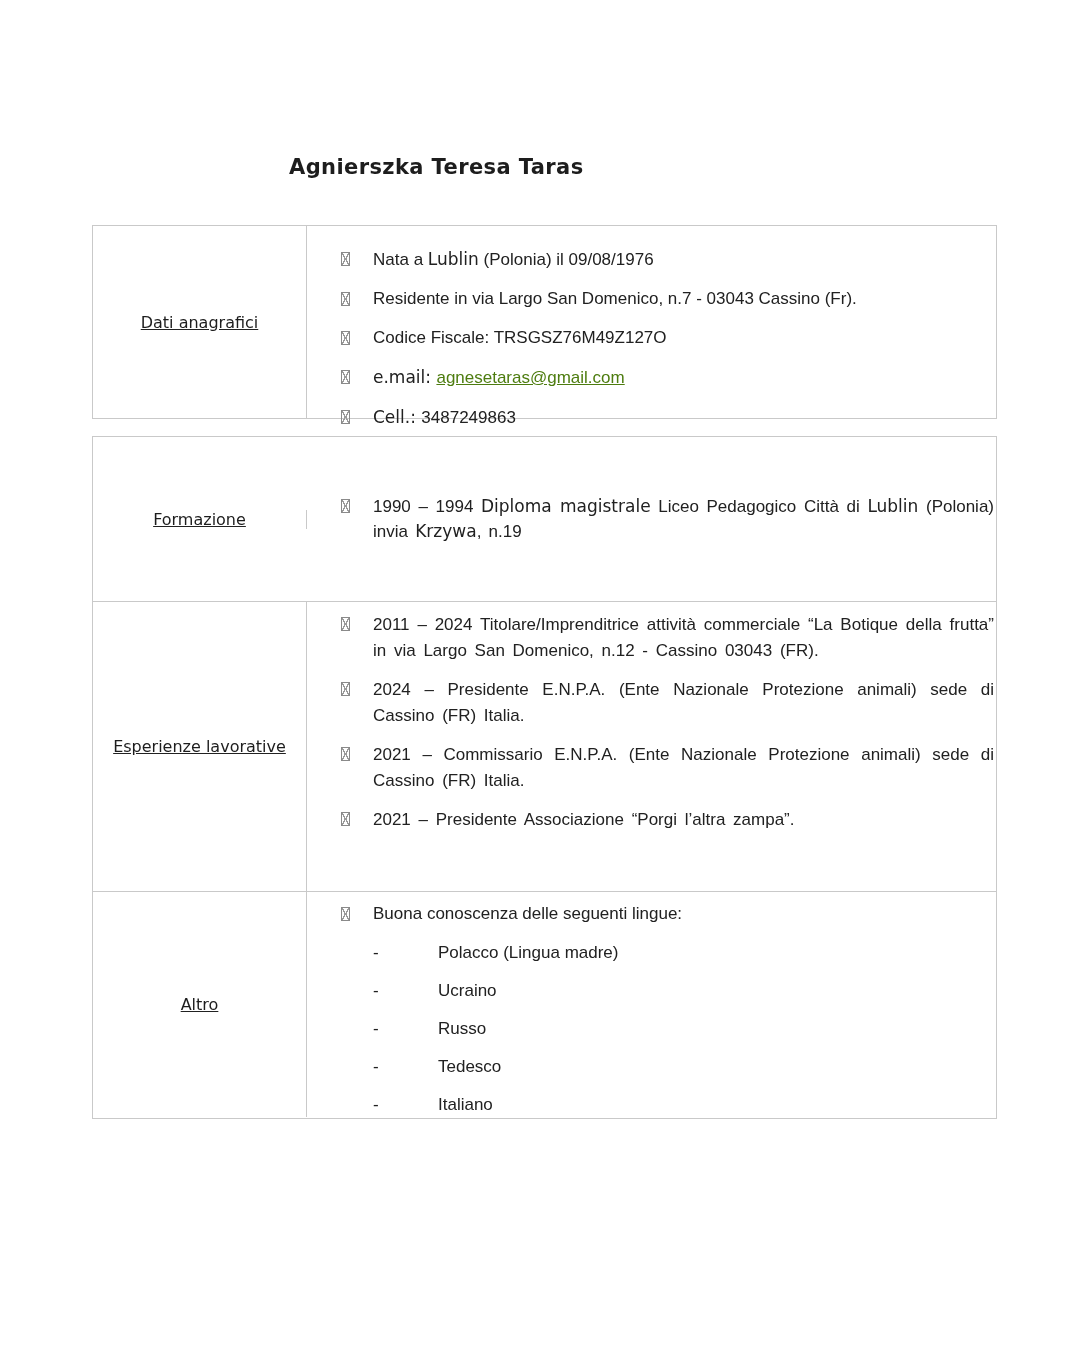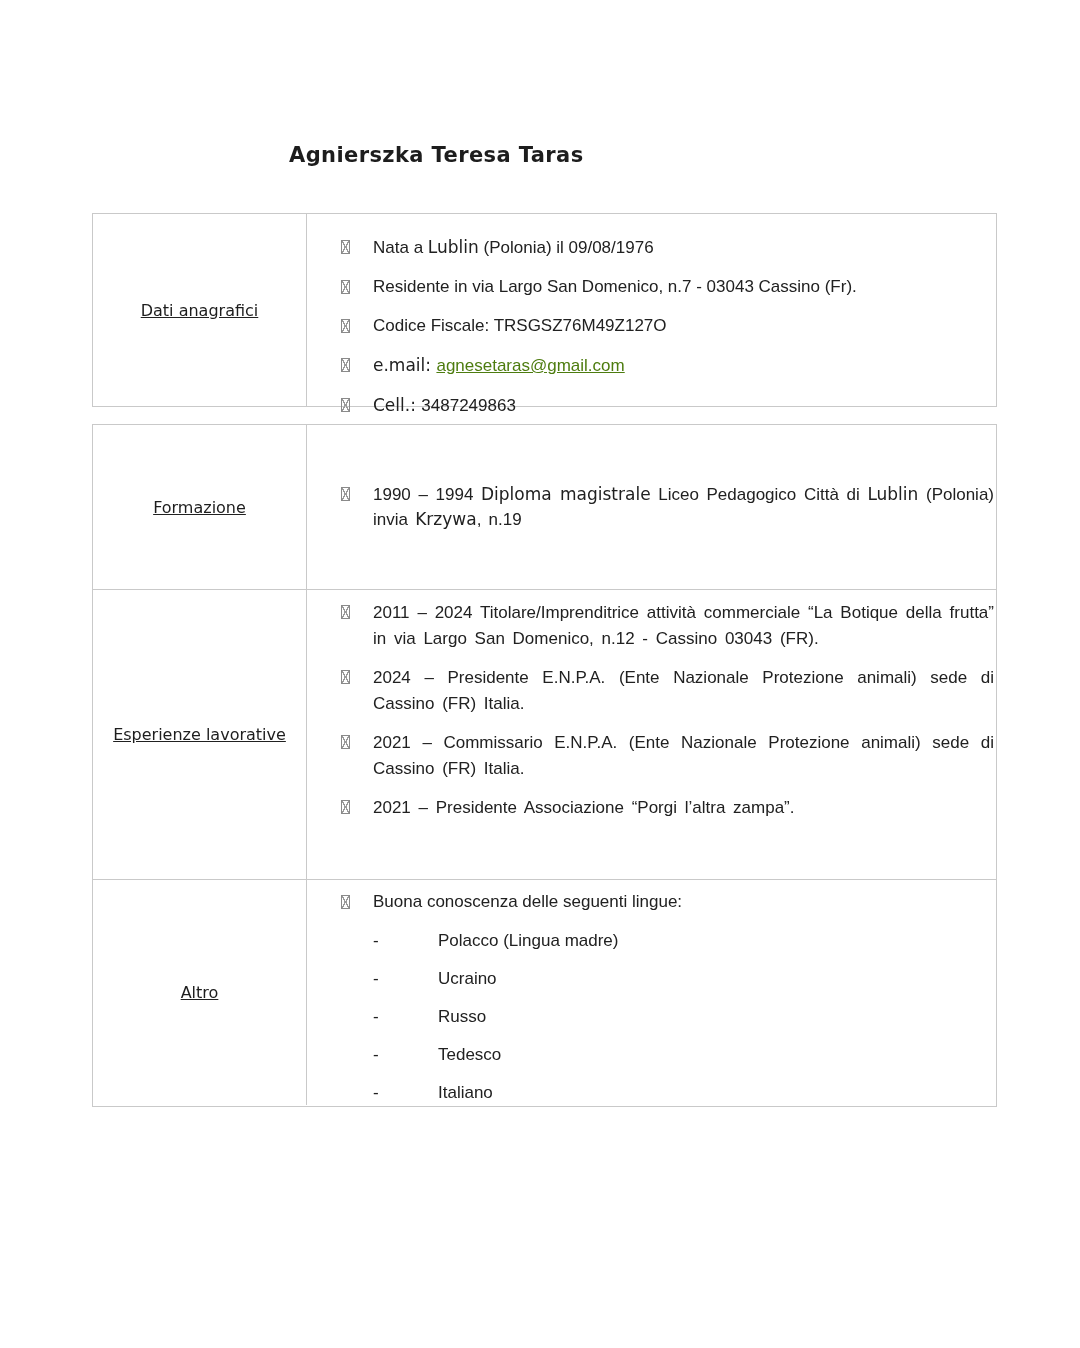--- a/index.html
+++ b/index.html
@@ -4,42 +4,42 @@
 <style>
   * { margin:0; padding:0; box-sizing:border-box; }
   html,body { background:#ffffff; }
   body {
     width:1080px; height:1348px;
     font-family:"Liberation Sans", sans-serif;
     color:#212121;
     position:relative;
     overflow:hidden;
   }
-  .page { position:absolute; left:0; top:4px; width:1080px; height:1120px; background:#fff; }
+  .page { position:absolute; left:0; top:16px; width:1080px; height:1120px; background:#fff; }
 
   .doc-title {
     position:absolute; left:289px; top:139px;
     font-family:"DejaVu Sans", sans-serif;
     font-weight:bold; font-size:21px; letter-spacing:0.4px;
     color:#1d1d1d;
   }
 
   .tbl {
     position:absolute; left:92px; width:905px;
     border:1px solid #c9c9c9;
     display:flex; flex-direction:column;
     background:#fff;
   }
   .tbl-1 { top:209px; height:194px; }
   .tbl-2 { top:420px; height:683px; }
 
   .trow { display:flex; flex:none; }
   .trow + .trow { border-top:1px solid #c9c9c9; }
   .row-dati { height:192px; }
-  .row-formazione { height:164px; }
+  .row-formazione { height:164px;align-items:center; }
   .row-esperienze { height:290px; }
   .row-altro { height:226px; }
 
   .lcell {
     width:214px; flex:none;
     border-right:1px solid #c9c9c9;
     display:flex; align-items:center; justify-content:center;
     text-align:center;
     text-decoration:underline;
   }

